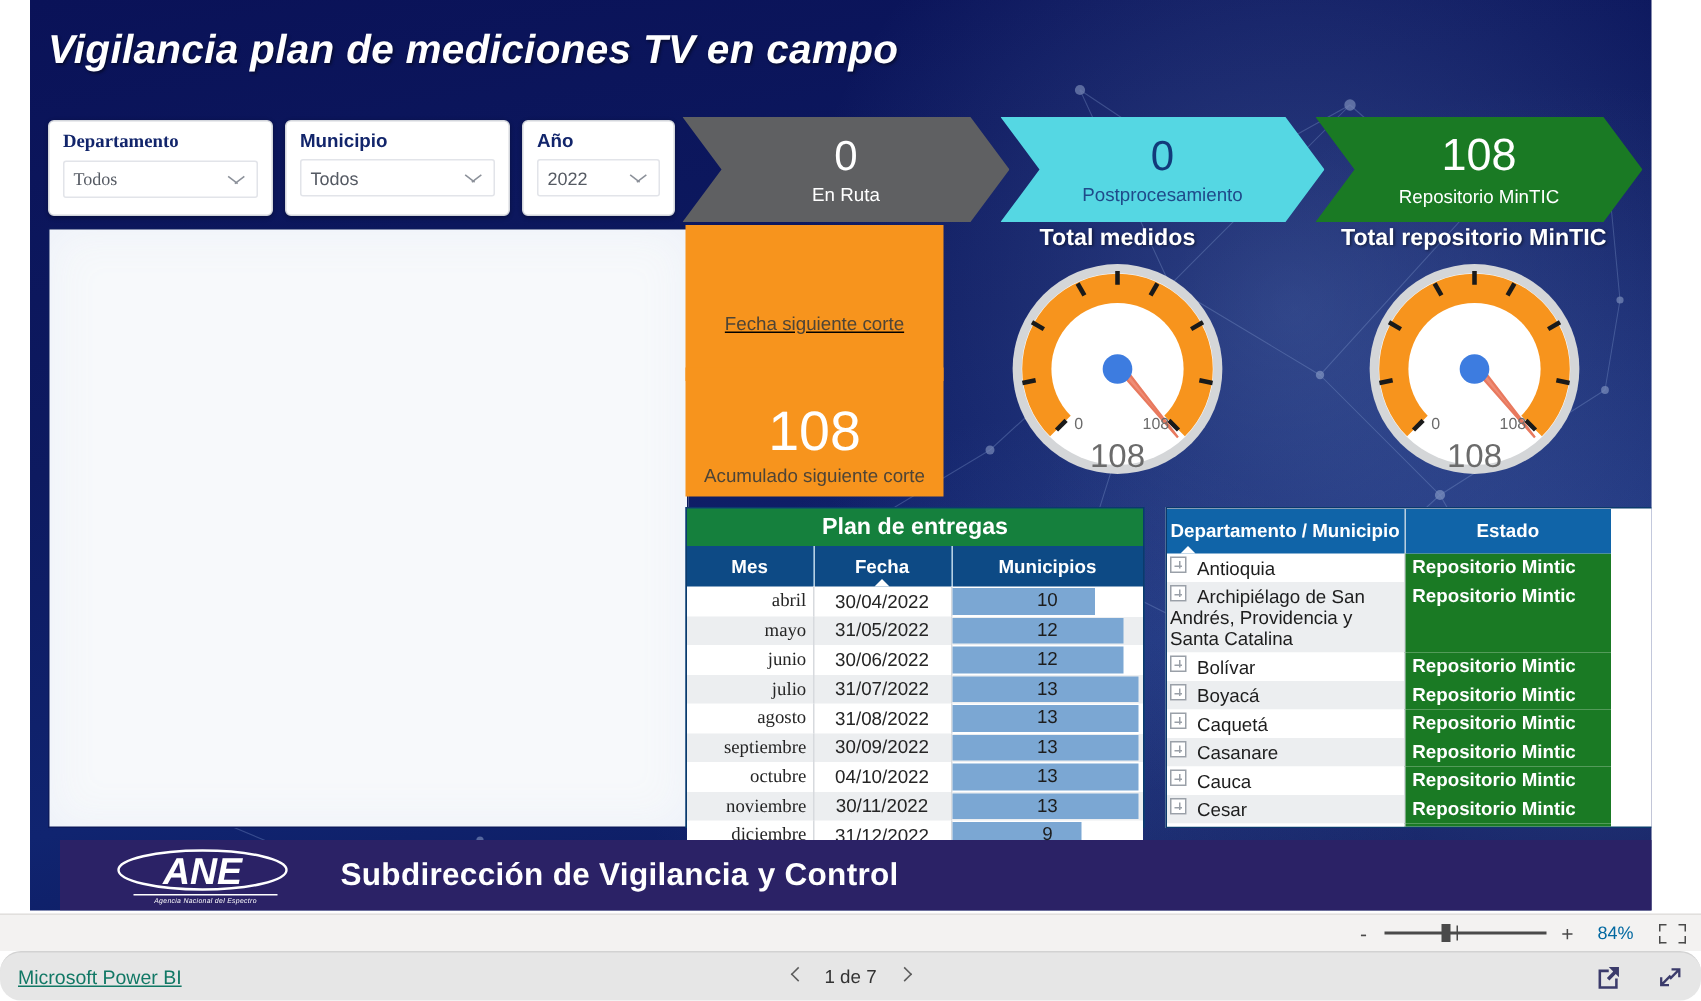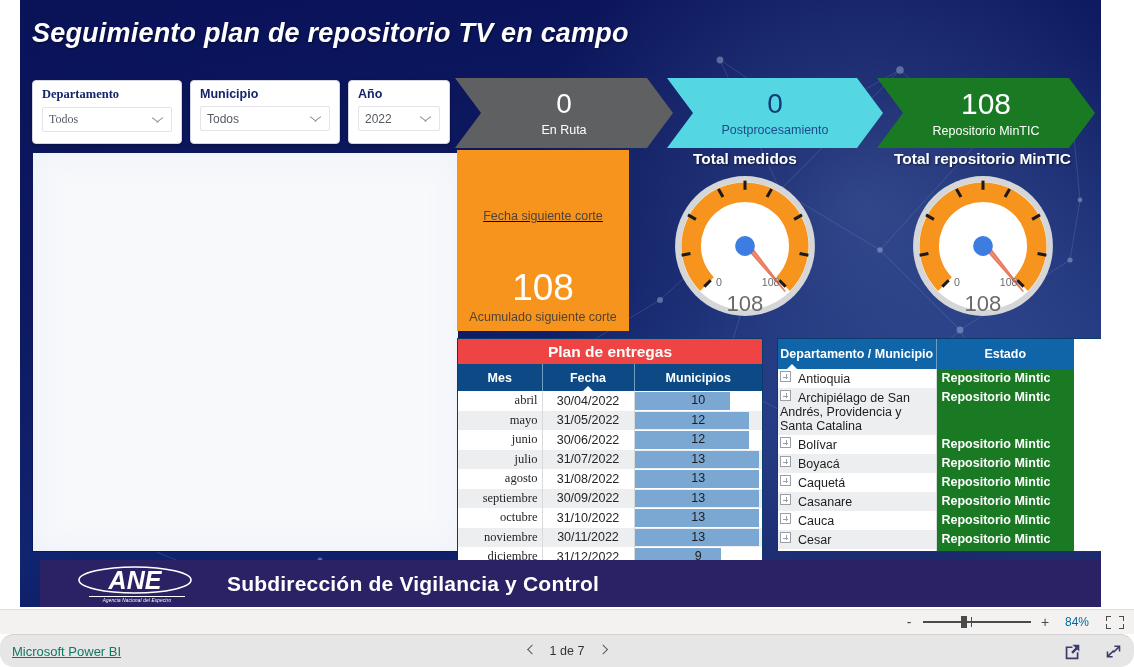--- a/index.html
+++ b/index.html
@@ -116,21 +116,21 @@
 
   
   #plan-visual {
     position: absolute; left: 437px; top: 338px; width: 306px; height: 214px;
     background: #0d4a85;
     border: 1px solid #0b3a6c;
   }
   #plan-title {
     height: 25px; color: #ffffff; font-size: 15.5px; font-weight: bold;
     display: flex; align-items: center; justify-content: center;
-    background: #ef4444;
+    background: #15803d;
     text-align: right;
   }
   #plan-table { width: 100%; border-collapse: collapse; table-layout: fixed; background:#ffffff; }
   #plan-table th {
     background: #0d4a85; color: #ffffff; font-size: 12.5px; font-weight: bold;
     height: 27px; vertical-align: middle; position: relative;
     border-right: 1px solid #6f9ec4;
   }
   #plan-table th:last-child { border-right: none; }
   .sort-arrow {
@@ -311,21 +311,21 @@
           <circle cx="500" cy="520" r="2.4"></circle>
         <circle cx="1060" cy="200" r="2.4"></circle>
           <circle cx="540" cy="360" r="2.2"></circle>
         <circle cx="300" cy="560" r="2.4"></circle>
           <circle cx="180" cy="570" r="2.2"></circle>
         <circle cx="460" cy="580" r="2.2"></circle>
           <circle cx="60" cy="520" r="2.2"></circle>
       </g>
     </svg>
 
-    <div id="page-title">Seguimiento plan de repositorio TV en campo</div>
+    <div id="page-title">Vigilancia plan de mediciones TV en campo</div>
 
     <div class="slicer" id="slicer-departamento">
       <div class="slicer-title">Departamento</div>
       <div class="slicer-box">
         <span class="slicer-value">Todos</span>
         <span class="chev"></span>
       </div>
     </div>
 
     <div class="slicer" id="slicer-municipio">
@@ -488,21 +488,21 @@
             <tr>
               <td class="c-mes">septiembre</td>
               <td class="c-fecha">30/09/2022</td>
               <td class="c-mun">
                 <span class="bar-fill" style="width: 124px;"></span>
                 <span class="bar-num">13</span>
               </td>
             </tr>
             <tr>
               <td class="c-mes">octubre</td>
-              <td class="c-fecha">31/10/2022</td>
+              <td class="c-fecha">04/10/2022</td>
               <td class="c-mun">
                 <span class="bar-fill" style="width: 124px;"></span>
                 <span class="bar-num">13</span>
               </td>
             </tr>
             <tr>
               <td class="c-mes">noviembre</td>
               <td class="c-fecha">30/11/2022</td>
               <td class="c-mun">
                 <span class="bar-fill" style="width: 124px;"></span>

